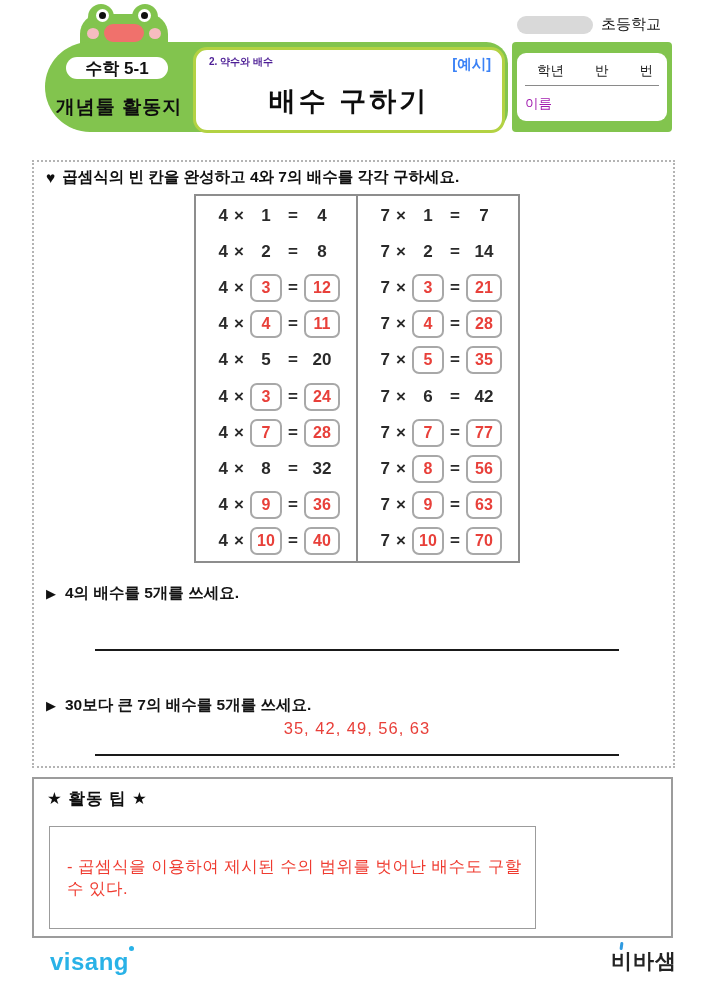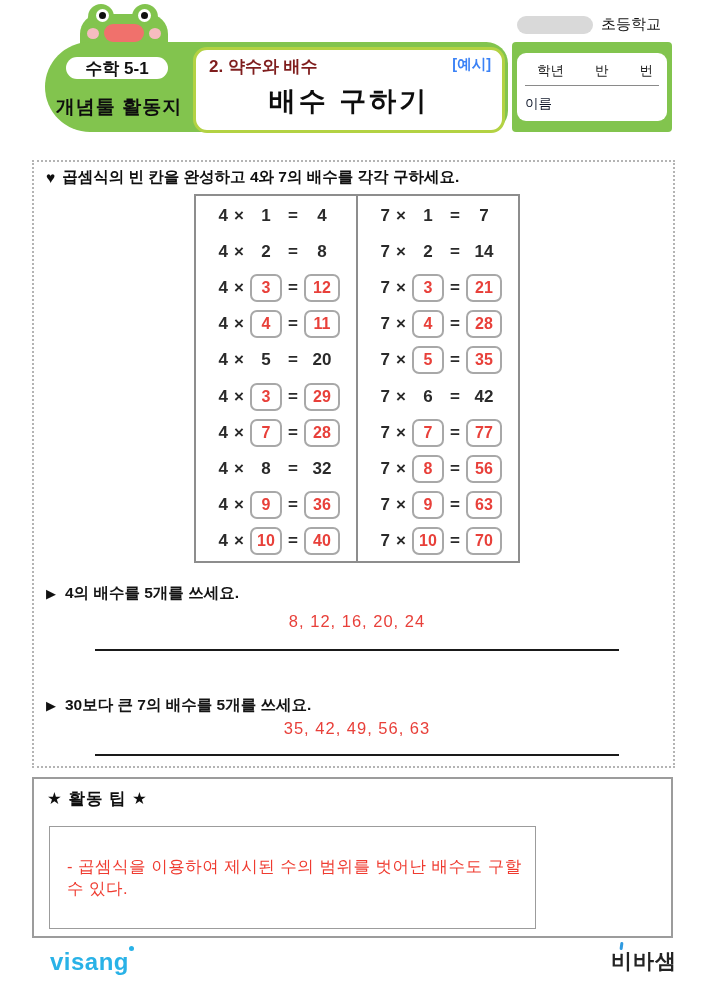--- a/index.html
+++ b/index.html
@@ -21,31 +21,31 @@
 
   .banner{position:absolute;left:45px;top:42px;width:463px;height:90px;background:#82c44e;
           border-radius:46px 22px 22px 46px;z-index:2;}
   .subject-badge{position:absolute;left:66px;top:57px;width:102px;height:22px;background:#fff;border-radius:16px;
           z-index:3;display:flex;align-items:center;justify-content:center;font-weight:bold;font-size:17px;color:#111;}
   .series-label{position:absolute;left:45px;top:94px;width:148px;text-align:center;font-weight:bold;
           font-size:19px;color:#0e0e0e;z-index:3;letter-spacing:1px;}
 
   .title-box{position:absolute;left:193px;top:47px;width:312px;height:86px;background:#fff;
           border:3px solid #b3d243;border-radius:14px;box-sizing:border-box;z-index:3;}
-  .unit-label{position:absolute;left:13px;top:5px;font-weight:bold;font-size:17px;color:#7f1d1d;}
+  .unit-label{position:absolute;left:13px;top:5px;font-weight:bold;font-size:10px;color:#4c1d95;}
   .example-tag{position:absolute;right:11px;top:5px;font-weight:bold;font-size:14.5px;color:#3b82f6;}
   .sheet-title{position:absolute;left:0;right:0;top:33px;text-align:center;font-weight:800;
           font-size:27px;color:#0d0d0d;letter-spacing:3px;}
 
   .name-box{position:absolute;left:512px;top:42px;width:160px;height:90px;background:#82c44e;border-radius:4px;z-index:2;text-align:center;}
   .name-inner{position:absolute;left:5px;right:5px;top:11px;bottom:11px;background:#fff;border-radius:9px;}
   .name-fields{position:absolute;left:20px;right:14px;top:9px;display:flex;justify-content:space-between;
           font-size:13.5px;color:#222;}
   .name-underline{position:absolute;left:8px;right:8px;top:32px;border-bottom:1.5px solid #8a8a8a;}
-  .name-label{position:absolute;left:8px;top:42px;font-size:13.5px;color:#0f172a;}
+  .name-label{position:absolute;left:8px;top:42px;font-size:13.5px;color:#a21caf;}
 
   .school-pill{position:absolute;left:517px;top:16px;width:76px;height:18px;background:#d9d9d9;border-radius:9px;}
   .school-label{position:absolute;left:601px;top:15px;font-size:15px;color:#141414;}
 
   
   .main-box{position:absolute;left:32px;top:160px;width:643px;height:608px;border:2px dotted #b4b4b4;box-sizing:border-box;}
   .instruction{position:absolute;left:12px;top:5px;font-weight:bold;font-size:15.5px;color:#0f0f0f;display:flex;gap:7px;align-items:center;}
 
   .mul-table{position:absolute;left:160px;top:32px;width:326px;height:369px;border:2px solid #8d8d8d;
           box-sizing:border-box;display:flex;background:#fff;}
@@ -164,21 +164,21 @@
             <span class="op">×</span>
             <span class="slot m">5</span>
             <span class="op">=</span>
             <span class="slot p">20</span>
           </div>
           <div class="eq-row">
             <span class="f">4</span>
             <span class="op">×</span>
             <span class="slot m num-box">3</span>
             <span class="op">=</span>
-            <span class="slot p num-box">29</span>
+            <span class="slot p num-box">24</span>
           </div>
           <div class="eq-row">
             <span class="f">4</span>
             <span class="op">×</span>
             <span class="slot m num-box">7</span>
             <span class="op">=</span>
             <span class="slot p num-box">28</span>
           </div>
           <div class="eq-row">
             <span class="f">4</span>
@@ -273,21 +273,20 @@
             <span class="op">=</span>
             <span class="slot p num-box">70</span>
           </div>
         </div>
     </div>
 
     <div class="question q1">
       <span class="tri">▶</span>
       <span>4의 배수를 5개를 쓰세요.</span>
     </div>
-    <div class="answer a1">8, 12, 16, 20, 24</div>
     <div class="answer-line u1"></div>
 
     <div class="question q2">
       <span class="tri">▶</span>
       <span>30보다 큰 7의 배수를 5개를 쓰세요.</span>
     </div>
     <div class="answer a2">35, 42, 49, 56, 63</div>
     <div class="answer-line u2"></div>
   </div>
 

